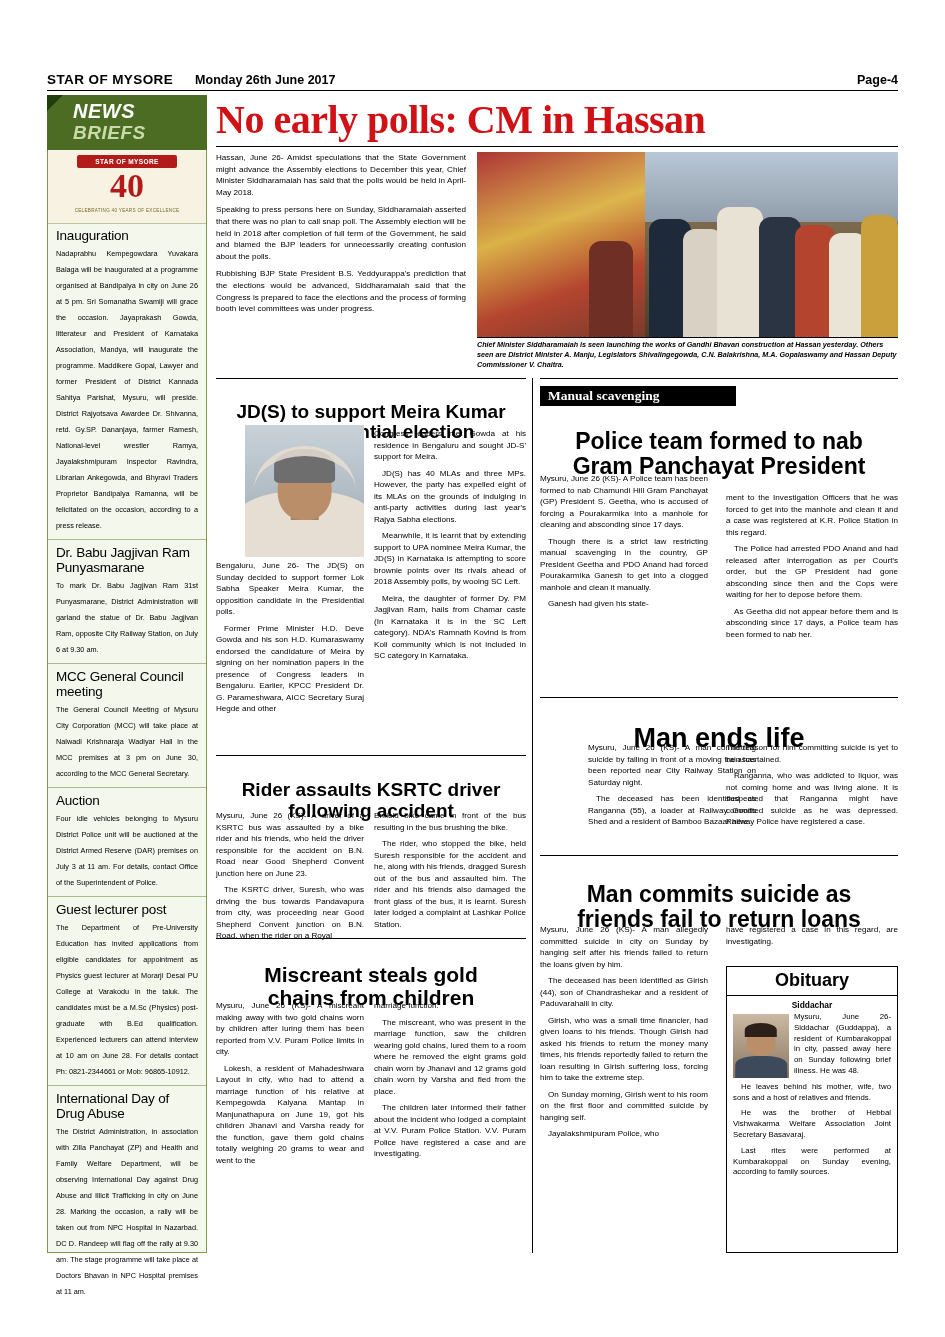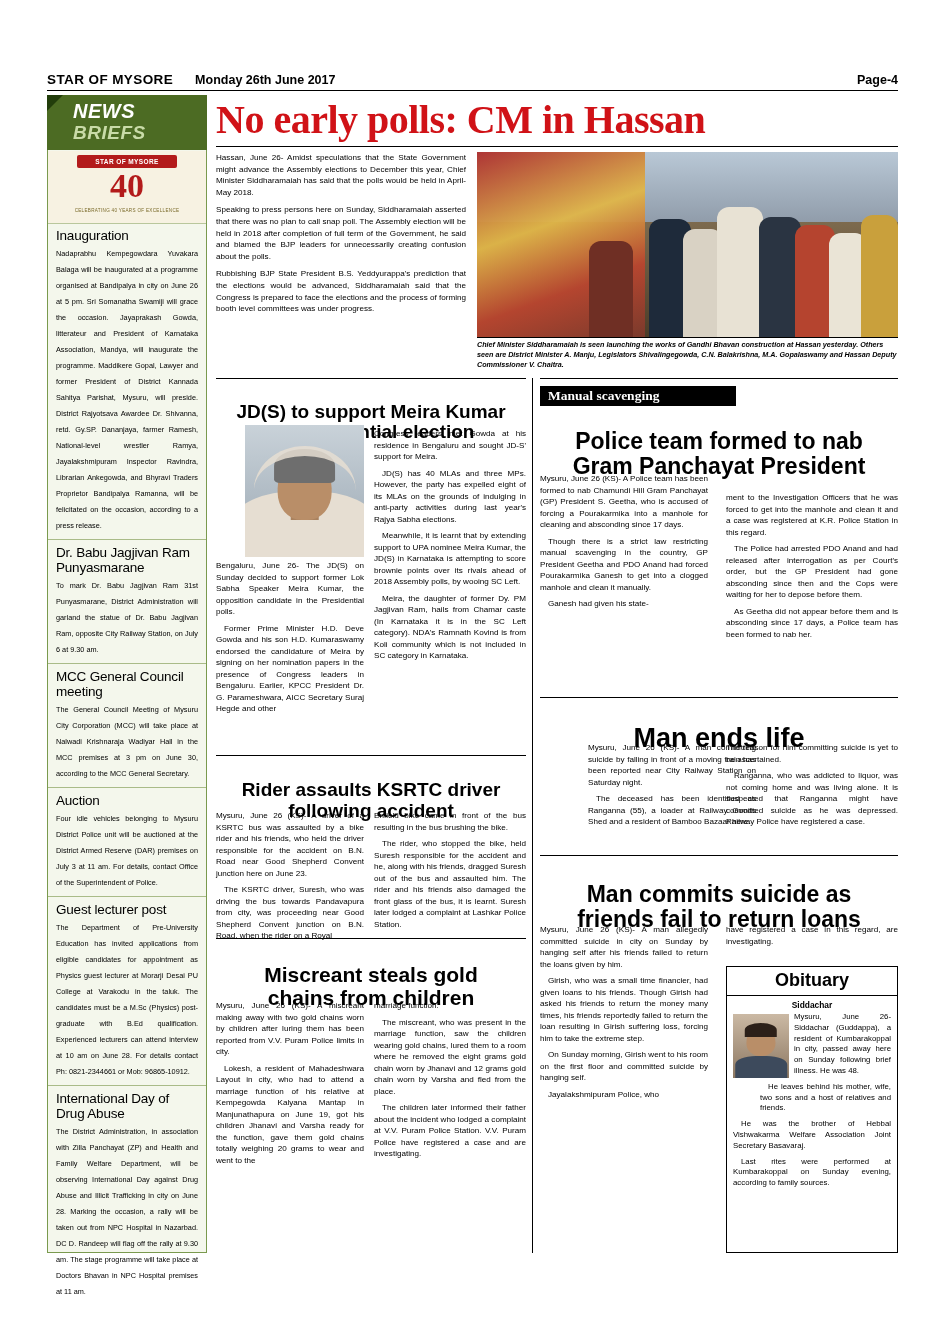--- a/index.html
+++ b/index.html
@@ -480,20 +480,21 @@
     <p>Enfield bike came in front of the bus resulting in the bus brushing the bike.</p>
     <p class="indent">The rider, who stopped the bike, held Suresh responsible for the accident and he, along with his friends, dragged Suresh out of the bus and assaulted him. The rider and his friends also damaged the front glass of the bus, it is learnt. Suresh later lodged a complaint at Lashkar Police Station.</p>
   </div>
 
   <div class="sec-head" style="left:540px; top:863px; width:358px; font-size:23px; line-height:25px;">
     <span>Man commits suicide as</span><br>
     <span>friends fail to return loans</span>
   </div>
   <div class="body-col" style="left:540px; top:924px; width:168px;">
     <p>Mysuru, June 26 (KS)- A man allegedly committed suicide in city on Sunday by hanging self after his friends failed to return the loans given by him.</p>
+    <p class="indent">The deceased has been identified as Girish (44), son of Chandrashekar and a resident of Paduvarahalli in city.</p>
     <p class="indent">Girish, who was a small time financier, had given loans to his friends. Though Girish had asked his friends to return the money many times, his friends reportedly failed to return the loan resulting in Girish suffering loss, forcing him to take the extreme step.</p>
     <p class="indent">On Sunday morning, Girish went to his room on the first floor and committed suicide by hanging self.</p>
     <p class="indent">Jayalakshmipuram Police, who</p>
   </div>
   <div class="body-col" style="left:726px; top:924px; width:172px;">
     <p>have registered a case in this regard, are investigating.</p>
   </div>
 
   <div class="sec-head" style="left:216px; top:944px; width:310px; font-size:21px; line-height:23px;">
     <span>Miscreant steals gold</span><br>
@@ -513,20 +514,20 @@
     <div class="obit-title">Obituary</div>
     <div style="text-align:center; font-size:8.4px; font-weight:bold; padding:4px 0 2px 0;">Siddachar</div>
     <div style="position:relative; padding:0 6px 6px 6px;">
       <div class="portrait" style="float:left; position:relative; width:56px; height:64px; margin:2px 5px 2px 0;">
         <div class="torso"></div>
         <div class="face"></div>
         <div class="hair"></div>
       </div>
       <div class="body-col" style="position:static; font-size:7.8px; line-height:10.8px;">
         <p>Mysuru, June 26- Siddachar (Guddappa), a resident of Kumbarakoppal in city, passed away here on Sunday following brief illness. He was 48.</p>
-        <p class="indent" style="clear:both;margin-left:27px;">He leaves behind his mother, wife, two sons and a host of relatives and friends.</p>
+        <p class="indent" style="clear:both;">He leaves behind his mother, wife, two sons and a host of relatives and friends.</p>
         <p class="indent">He was the brother of Hebbal Vishwakarma Welfare Association Joint Secretary Basavaraj.</p>
         <p class="indent">Last rites were performed at Kumbarakoppal on Sunday evening, according to family sources.</p>
       </div>
     </div>
   </div>
 
 </div>
 
 </body></html>

